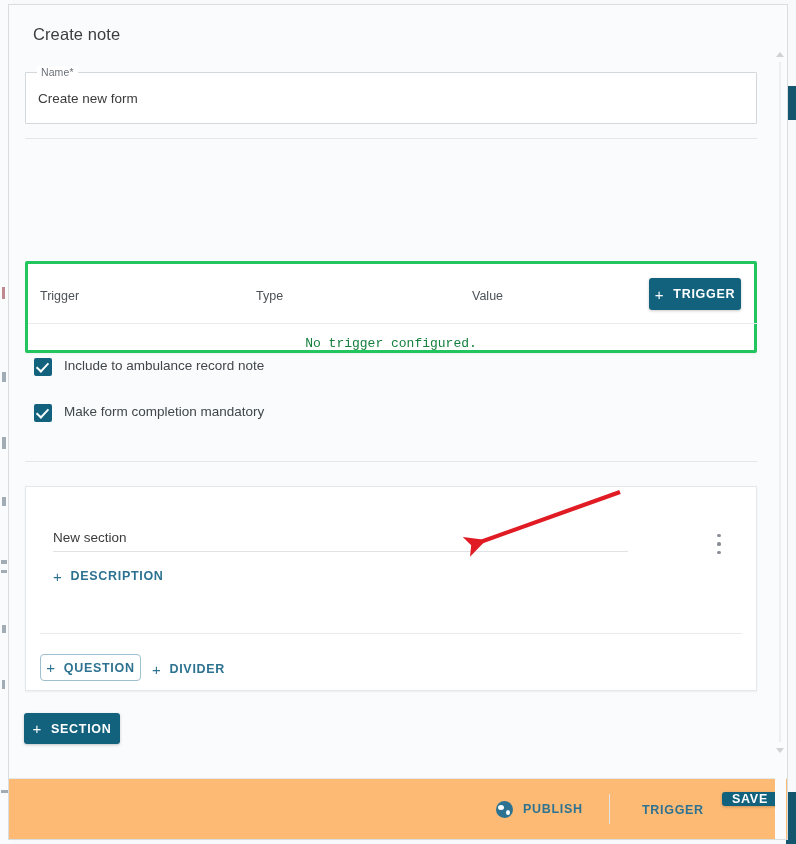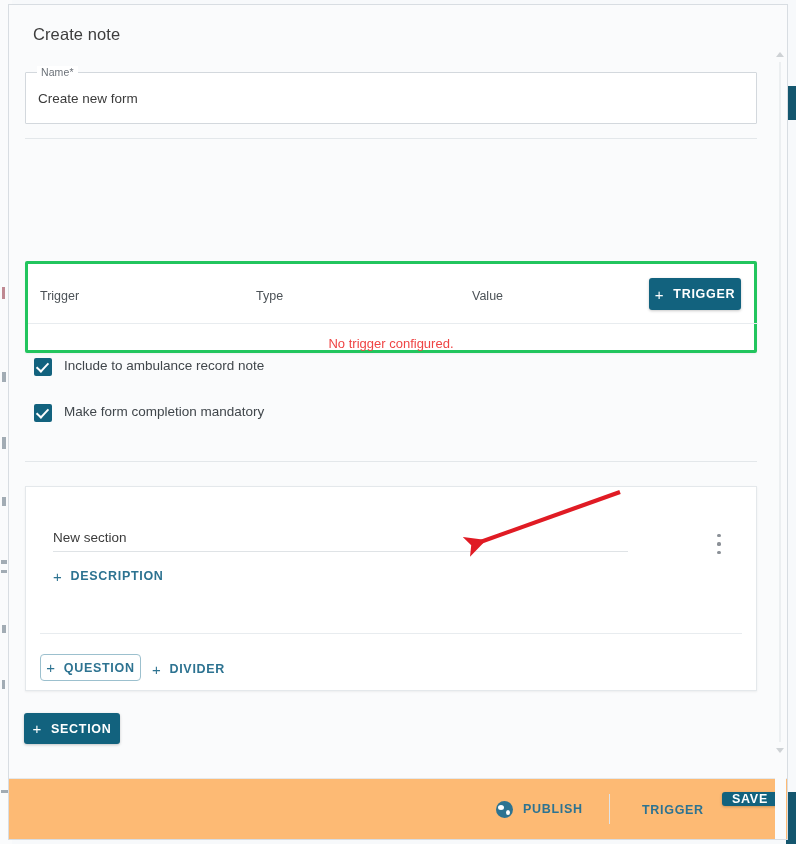--- a/index.html
+++ b/index.html
@@ -134,21 +134,22 @@
   .card-split {
     position: absolute;
     height: 1px;
     background: #e8ecef;
   }
   .empty-row {
     position: absolute;
     width: 100%;
     text-align: center;
     font-size: 13px;
-    color: #ef4444;
+    color: #15803d;
+    font-family: Liberation Mono, monospace;
   }
 
   
   .btn-filled {
     position: absolute;
     box-sizing: border-box;
     background: #12627e;
     color: #ffffff;
     border: none;
     border-radius: 3px;

